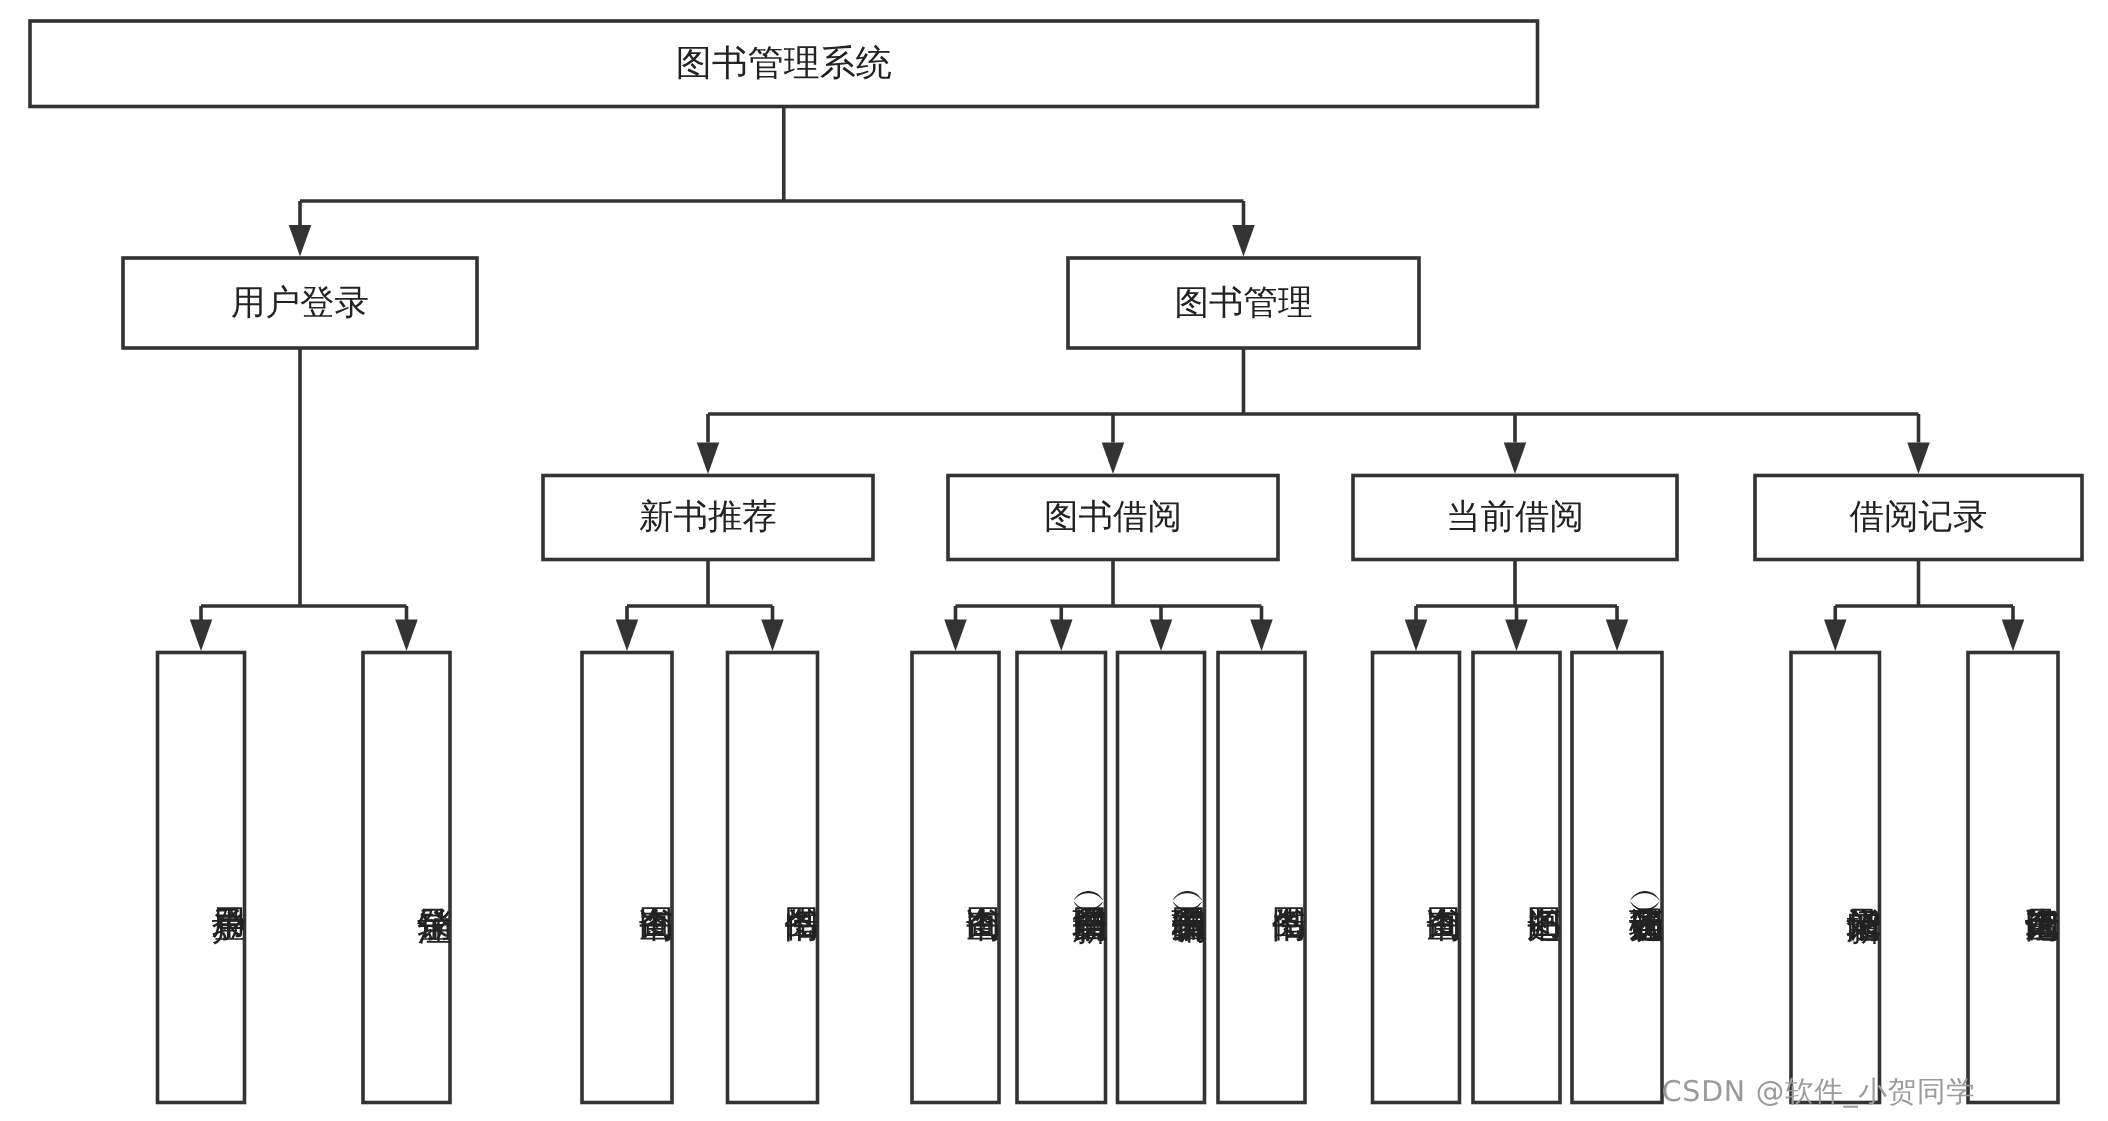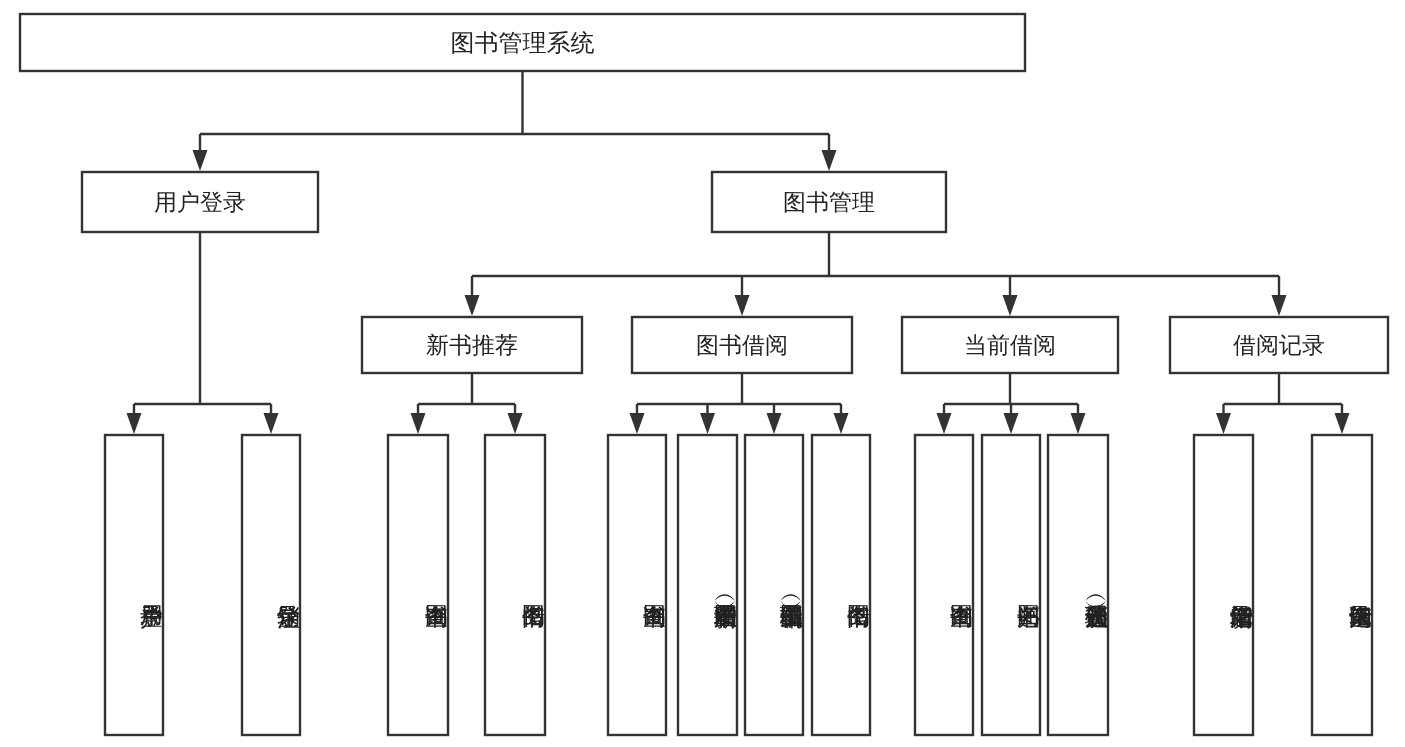--- a/index.html
+++ b/index.html
@@ -180,13 +180,14 @@
       <div class="leaf-label" style="left: 678px; top: 444px; width: 59px; height: 286px;">新增图书（管理员）</div>
       <div class="leaf-label" style="left: 745px; top: 444px; width: 58px; height: 286px;">编辑图书（管理员）</div>
       <div class="leaf-label" style="left: 812px; top: 444px; width: 58px; height: 286px;">借阅图书</div>
       <div class="leaf-label" style="left: 915px; top: 444px; width: 58px; height: 286px;">查询图书</div>
       <div class="leaf-label" style="left: 982px; top: 444px; width: 58px; height: 286px;">归还图书</div>
       <div class="leaf-label" style="left: 1048px; top: 444px; width: 60px; height: 286px;">确认归还（管理员）</div>
       <div class="leaf-label" style="left: 1194px; top: 444px; width: 59px; height: 286px;">新增借阅记录</div>
       <div class="leaf-label" style="left: 1312px; top: 444px; width: 60px; height: 286px;">查询借阅记录</div>
     </div>
 
+  <div class="watermark">CSDN @软件_小贺同学</div>
 </div>
 
 </body></html>

